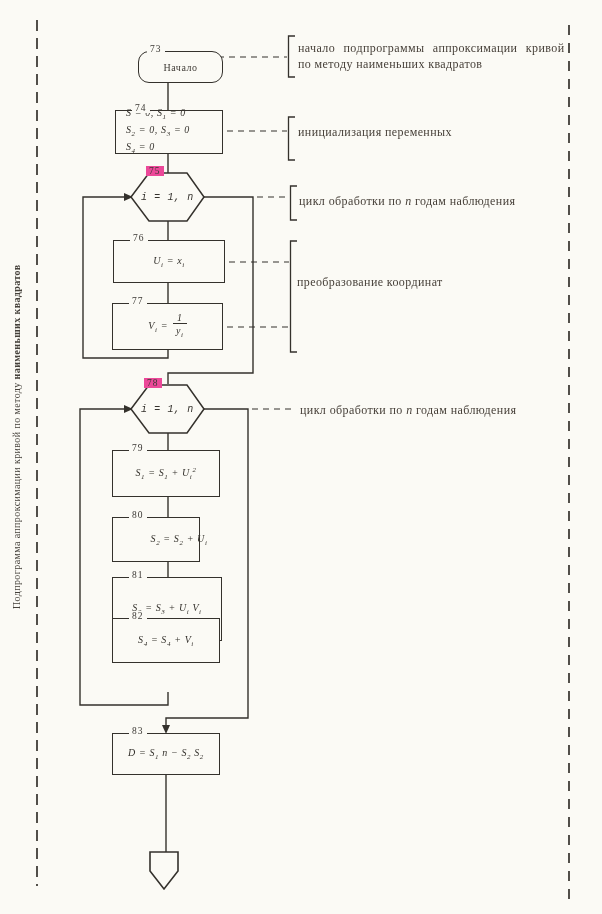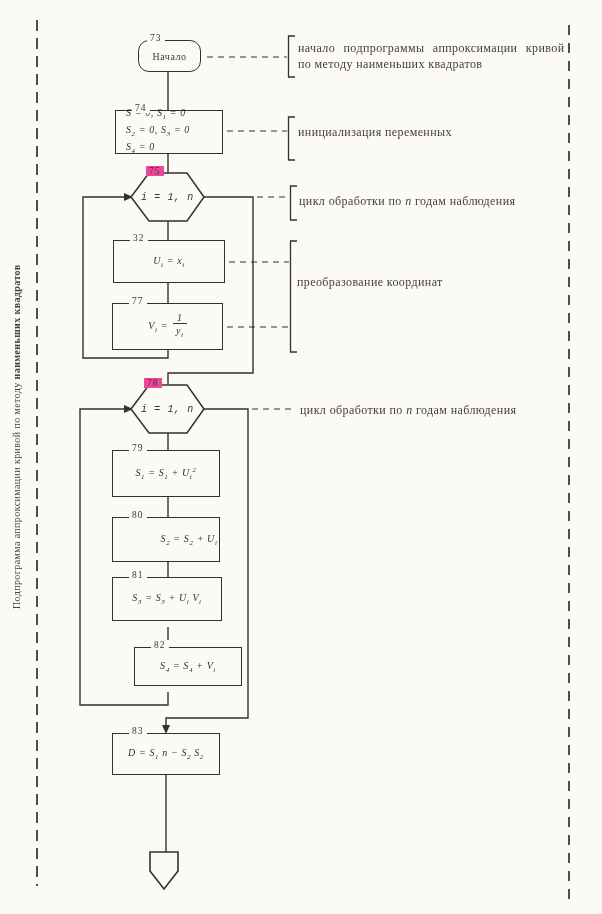--- a/index.html
+++ b/index.html
@@ -106,39 +106,39 @@
 
     <polygon points="150,852 178,852 178,871 164,889 150,871" fill="#fbfaf5" stroke="#34312c" stroke-width="1.6"></polygon>
   </svg>
 
   <div class="caption">
     <span>
       <span>Подпрограмма аппроксимации кривой по методу </span><b>наименьших квадратов</b>
     </span>
   </div>
 
-  <div class="shape rounded" style="left:138px;top:40px;width:63px;height:32px;">
+  <div class="shape rounded" style="left:138px;top:51px;width:85px;height:32px;">
     <span class="num" style="left:8px;">73</span>
     <span class="startlabel">Начало</span>
   </div>
 
   <div class="shape initbox" style="left:115px;top:110px;width:108px;height:44px;">
     <span class="num">74</span>
     <div class="formula"><span>S</span><span> = 0,  </span><span>S</span><sub>1</sub><span> = 0</span></div>
     <div class="formula"><span>S</span><sub>2</sub><span> = 0,  </span><span>S</span><sub>3</sub><span> = 0</span></div>
     <div class="formula"><span>S</span><sub>4</sub><span> = 0</span></div>
   </div>
 
   <span class="hexnum" style="left:146px;top:166px;">75</span>
   <div class="hextext" style="left:131px;top:183px;width:73px;height:28px;">
     <span class="formula"><span>i</span><span> = 1, </span><span>n</span></span>
   </div>
 
   <div class="shape" style="left:113px;top:240px;width:112px;height:43px;">
-    <span class="num">32</span>
+    <span class="num">76</span>
     <span class="formula"><span>U</span><sub>i</sub><span> = </span><span>x</span><sub>i</sub></span>
   </div>
 
   <div class="shape" style="left:112px;top:303px;width:111px;height:47px;">
     <span class="num">77</span>
     <span class="formula">
       <span><span>V</span><sub>i</sub><span> =</span></span><span class="frac">
           <span class="fnum">1</span>
           <span class="fden"><span>y</span><sub>i</sub></span>
         </span>
@@ -148,31 +148,31 @@
   <span class="hexnum" style="left:144px;top:378px;">78</span>
   <div class="hextext" style="left:131px;top:395px;width:73px;height:28px;">
     <span class="formula"><span>i</span><span> = 1, </span><span>n</span></span>
   </div>
 
   <div class="shape" style="left:112px;top:450px;width:108px;height:47px;text-align:center;">
     <span class="num">79</span>
     <span class="formula"><span>S</span><sub>1</sub><span> = </span><span>S</span><sub>1</sub><span> + </span><span>U</span><sub>i</sub><sup>2</sup></span>
   </div>
 
-  <div class="shape" style="left:112px;top:517px;width:108px;height:45px;padding-left:46px;">
+  <div class="shape" style="left:112px;top:517px;width:88px;height:45px;padding-left:46px;">
     <span class="num">80</span>
     <span class="formula"><span>S</span><sub>2</sub><span> = </span><span>S</span><sub>2</sub><span> + </span><span>U</span><sub>i</sub></span>
   </div>
 
-  <div class="shape" style="left:112px;top:577px;width:110px;height:44px;">
+  <div class="shape" style="left:112px;top:577px;width:110px;height:64px;">
     <span class="num">81</span>
     <span class="formula"><span>S</span><sub>3</sub><span> = </span><span>S</span><sub>3</sub><span> + </span><span>U</span><sub>i</sub><span>  </span><span>V</span><sub>i</sub></span>
   </div>
 
-  <div class="shape" style="left:112px;top:647px;width:108px;height:39px;margin-left:22px;">
+  <div class="shape" style="left:112px;top:618px;width:108px;height:45px;">
     <span class="num">82</span>
     <span class="formula"><span>S</span><sub>4</sub><span> = </span><span>S</span><sub>4</sub><span> + </span><span>V</span><sub>i</sub></span>
   </div>
 
   <div class="shape" style="left:112px;top:733px;width:108px;height:42px;">
     <span class="num">83</span>
     <span class="formula"><span>D</span><span> = </span><span>S</span><sub>1</sub><span> </span><span>n</span><span> − </span><span>S</span><sub>2</sub><span> </span><span>S</span><sub>2</sub></span>
   </div>
 
   <div class="ann" style="left:298px;top:40px;">

